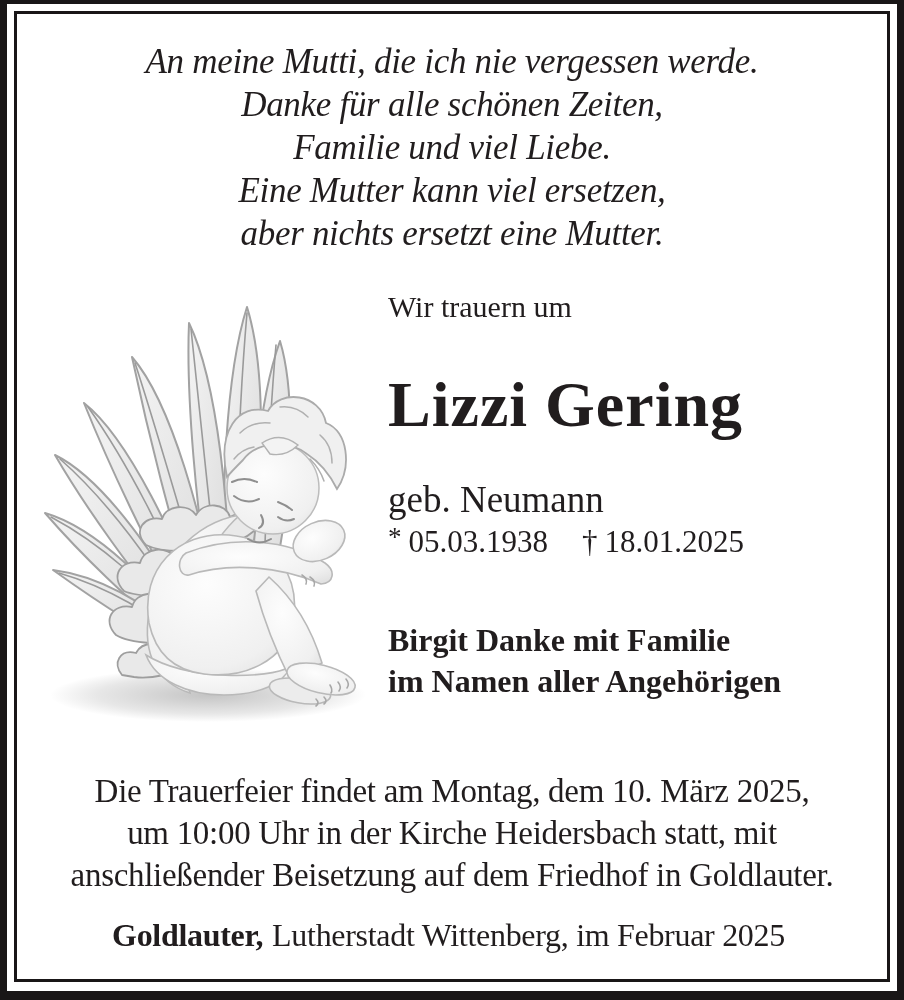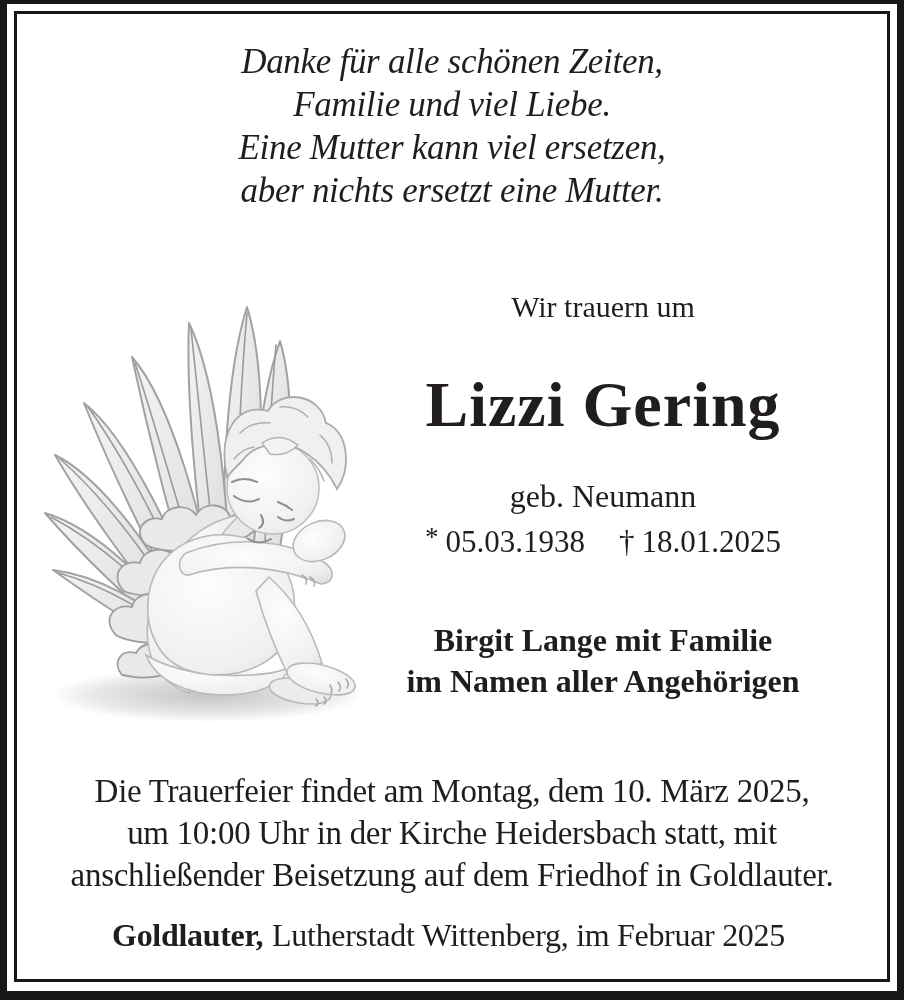--- a/index.html
+++ b/index.html
@@ -18,25 +18,25 @@
     border:3px solid #191617;pointer-events:none;
   }
   .poem{
     position:absolute;top:40px;left:30px;right:30px;text-align:center;
     font-style:italic;font-size:35px;line-height:43px;letter-spacing:-0.3px;
   }
   .angel{
     position:absolute;left:28px;top:283px;width:372px;height:442px;
   }
   .right-col{
-    position:absolute;left:388px;width:430px;text-align:center;white-space:nowrap;
+    position:absolute;left:388px;width:430px;text-align:left;white-space:nowrap;
   }
   .intro{top:290px;font-size:30px;}
   .deceased-name{top:368px;font-size:64px;font-weight:bold;letter-spacing:1px;}
-  .maiden{top:478px;font-size:32px;}
+  .maiden{top:478px;font-size:37px;}
   .dates{top:524px;font-size:31px;}
   .dates .sym-birth{position:relative;top:-6px;font-size:27px;margin-right:7px;}
   .dates .sym-death{margin-left:34px;margin-right:7px;}
   .mourners{top:620px;font-size:32px;font-weight:bold;line-height:41px;}
   .funeral{
     position:absolute;top:770px;left:20px;right:20px;text-align:center;
     font-size:33px;line-height:42px;letter-spacing:-0.3px;
   }
   .closing{
     position:absolute;top:917px;left:20px;right:27px;text-align:center;
@@ -47,20 +47,21 @@
 </style>
 </head>
 <body>
 
 <div class="page">
 
   <div class="frame-outer"></div>
   <div class="frame-inner"></div>
 
   <div class="poem">
+    <div>An meine Mutti, die ich nie vergessen werde.</div>
     <div>Danke für alle schönen Zeiten,</div>
     <div>Familie und viel Liebe.</div>
     <div>Eine Mutter kann viel ersetzen,</div>
     <div>aber nichts ersetzt eine Mutter.</div>
   </div>
 
   <div class="angel">
     <svg width="372" height="442" viewBox="0 0 372 442" xmlns="http://www.w3.org/2000/svg">
       <defs>
         <radialGradient id="shadowG" cx="50%" cy="50%" r="50%">
@@ -162,21 +163,21 @@
     </svg>
   </div>
 
   <div class="right-col intro">Wir trauern um</div>
   <div class="right-col deceased-name">Lizzi Gering</div>
   <div class="right-col maiden">geb. Neumann</div>
   <div class="right-col dates">
     <span class="sym-birth">*</span><span>05.03.1938</span><span class="sym-death">†</span><span>18.01.2025</span>
   </div>
   <div class="right-col mourners">
-    <div>Birgit Lange mit Familie</div>
+    <div>Birgit Danke mit Familie</div>
     <div>im Namen aller Angehörigen</div>
   </div>
 
   <div class="funeral">
     <div>Die Trauerfeier findet am Montag, dem 10. März 2025,</div>
     <div>um 10:00 Uhr in der Kirche Heidersbach statt, mit</div>
     <div>anschließender Beisetzung auf dem Friedhof in Goldlauter.</div>
   </div>
 
   <div class="closing">

